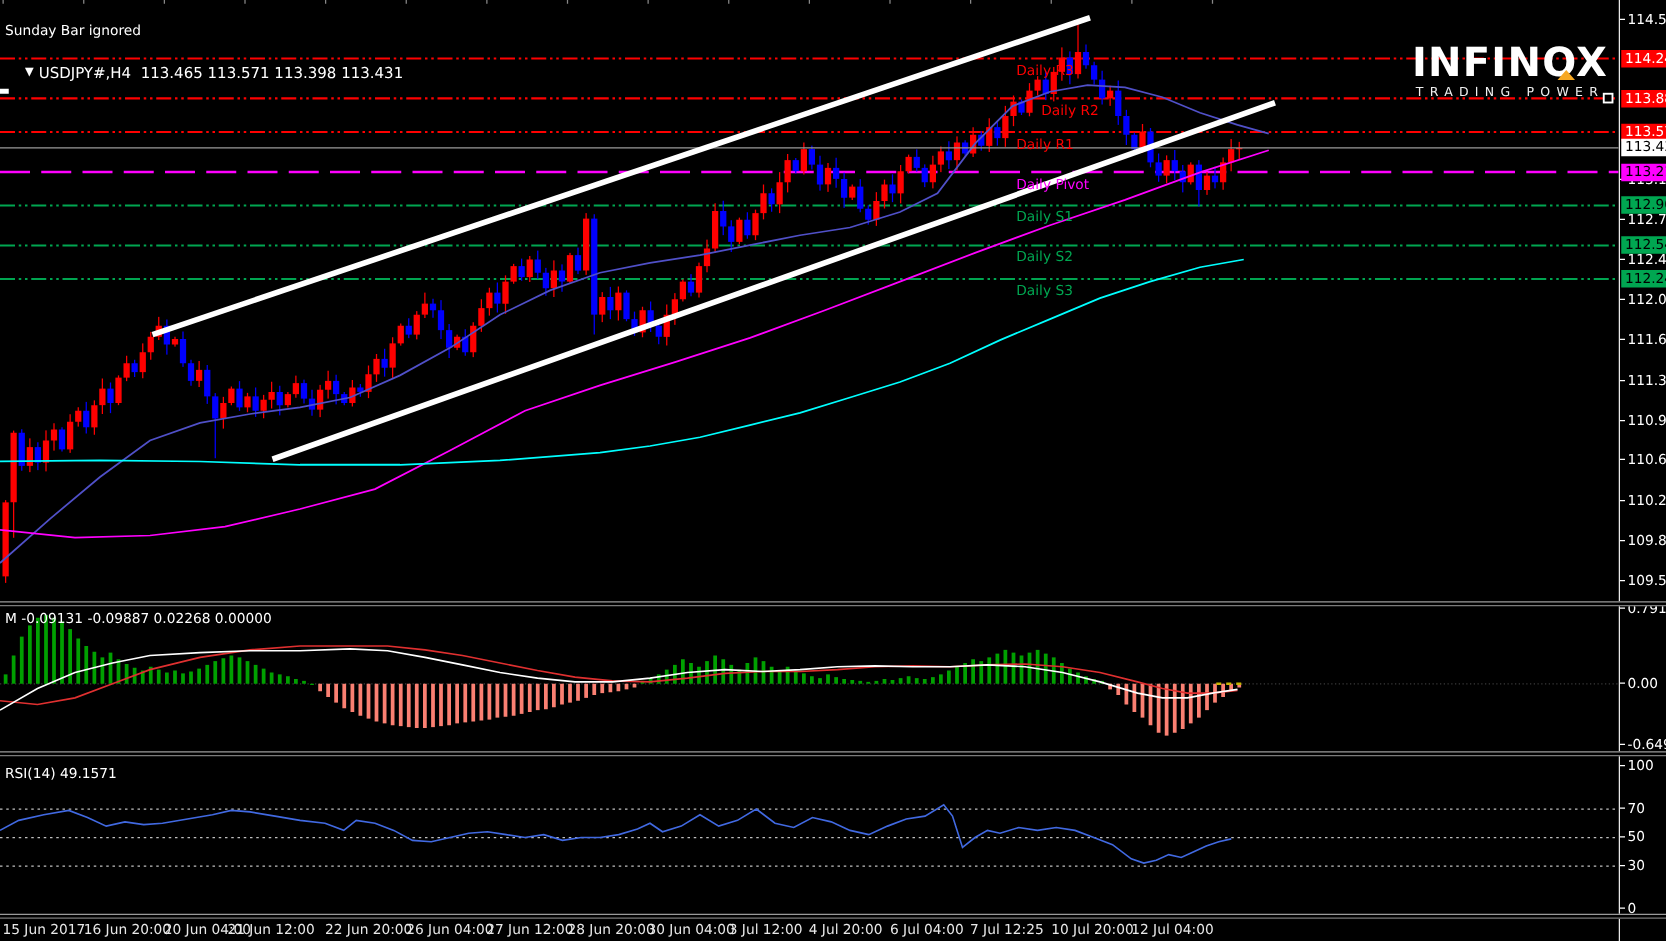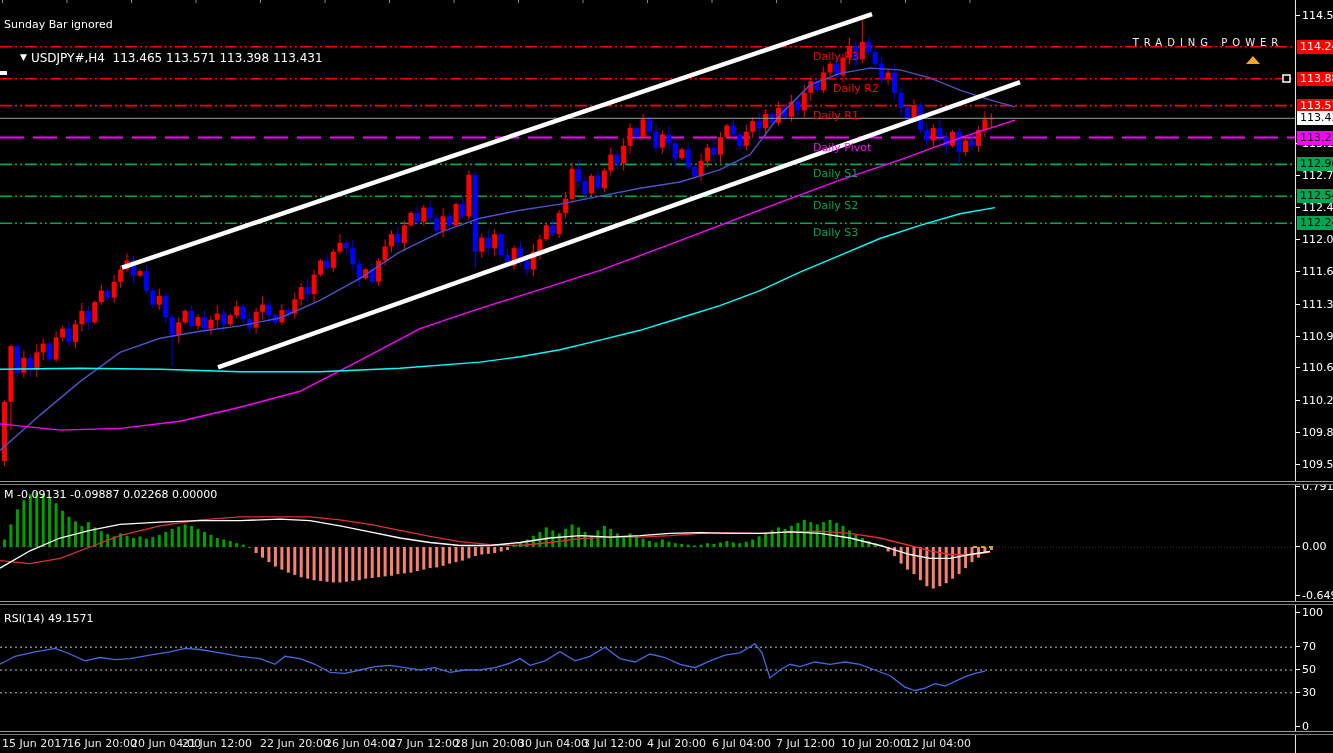--- a/index.html
+++ b/index.html
@@ -543,20 +543,21 @@
       <line x1="0" y1="42.2" x2="1295" y2="42.2" stroke="#C0C0C0" stroke-width="1" stroke-dasharray="2 3"></line>
       <line x1="0" y1="65.0" x2="1295" y2="65.0" stroke="#C0C0C0" stroke-width="1" stroke-dasharray="2 3"></line>
       <line x1="0" y1="87.8" x2="1295" y2="87.8" stroke="#C0C0C0" stroke-width="1" stroke-dasharray="2 3"></line>
       <polyline points="0,59.3 15,51.3 35,46.8 55,43.3 70,49.0 85,55.9 100,52.5 115,54.7 130,53.6 150,50.2 170,46.8 185,43.3 200,44.5 220,47.9 240,51.3 260,53.6 275,59.3 285,51.3 300,53.6 315,59.3 330,67.3 345,68.4 360,65.0 375,61.6 390,60.4 405,62.7 420,65.0 435,62.7 450,67.3 465,65.0 480,65.0 495,62.7 510,58.2 520,53.6 530,60.4 545,55.9 560,46.8 575,55.9 590,51.3 605,42.2 620,53.6 635,57.0 650,49.0 665,52.5 680,59.3 695,62.7 710,55.9 725,50.2 740,47.9 755,38.8 762,47.9 770,73.0 780,65.0 790,59.3 800,61.6 815,57.0 830,59.3 845,57.0 860,59.3 875,65.0 890,70.7 905,82.1 915,85.5 925,83.2 935,78.7 945,81.0 955,76.4 965,71.8 975,68.4 985,66.1" fill="none" stroke="#4169E1" stroke-width="1.3"></polyline>
     </svg>
 
   <div class="hdr"><span class="tri">▼</span><span>USDJPY#,H4</span><span>  </span><span>113.465</span><span> </span><span>113.571</span><span> </span><span>113.398</span><span> </span><span>113.431</span></div>
   <div class="note">Sunday Bar ignored</div>
 
   <div id="logo">
+    <div class="name">INFINOX</div>
     <div class="otri" id="logo-tri" style="border-bottom: 8px solid rgb(247, 168, 35);"></div>
     <div class="tagline">TRADING POWER</div>
   </div>
 
   <div id="pivot-labels">
       <div class="pivlab" style="left: 813px; top: 50px; color: rgb(255, 0, 0);">Daily R3</div>
       <div class="pivlab" style="left: 813px; top: 82px; color: rgb(255, 0, 0); padding-left: 20px;">Daily R2</div>
       <div class="pivlab" style="left: 813px; top: 109px; color: rgb(255, 0, 0);">Daily R1</div>
       <div class="pivlab" style="left: 813px; top: 141px; color: rgb(255, 0, 255);">Daily Pivot</div>
       <div class="pivlab" style="left: 813px; top: 167px; color: rgb(0, 166, 81);">Daily S1</div>
@@ -577,21 +578,21 @@
       <div class="tlab" style="left: 131px;">20 Jun 04:00</div>
       <div class="tlab" style="left: 182px;">21 Jun 12:00</div>
       <div class="tlab" style="left: 260px;">22 Jun 20:00</div>
       <div class="tlab" style="left: 325px;">26 Jun 04:00</div>
       <div class="tlab" style="left: 389px;">27 Jun 12:00</div>
       <div class="tlab" style="left: 454px;">28 Jun 20:00</div>
       <div class="tlab" style="left: 518px;">30 Jun 04:00</div>
       <div class="tlab" style="left: 583px;">3 Jul 12:00</div>
       <div class="tlab" style="left: 647px;">4 Jul 20:00</div>
       <div class="tlab" style="left: 712px;">6 Jul 04:00</div>
-      <div class="tlab" style="left: 776px;">7 Jul 12:00</div>
+      <div class="tlab" style="left: 776px;">7 Jul 12:25</div>
       <div class="tlab" style="left: 841px;">10 Jul 20:00</div>
       <div class="tlab" style="left: 905px;">12 Jul 04:00</div>
       <div class="tlab" style="left: 970px; margin-top: 24px;">13 Jul 12:00</div>
     </div>
 
   <div id="axis">
       <div class="tick" style="top: 9px;"><i></i><span>114.590</span></div>
       <div class="tick" style="top: 137px;"><i></i><span>113.140</span></div>
       <div class="tick" style="top: 169px;"><i></i><span>112.780</span></div>
       <div class="tick" style="top: 201px;"><i></i><span>112.410</span></div>

